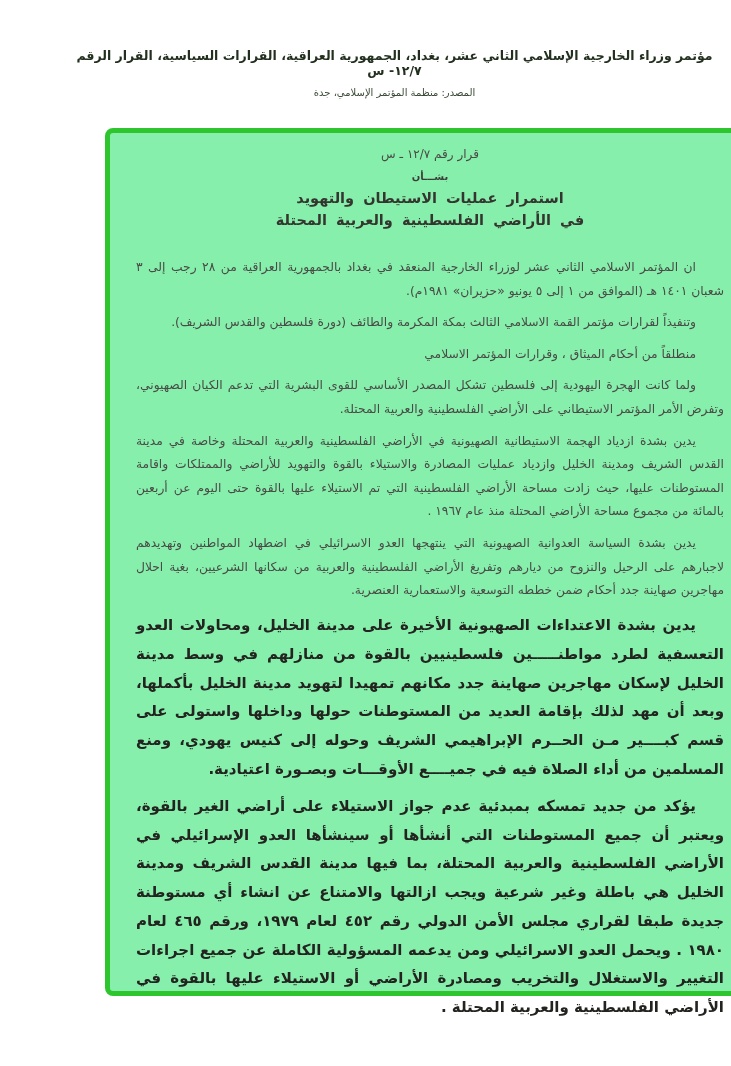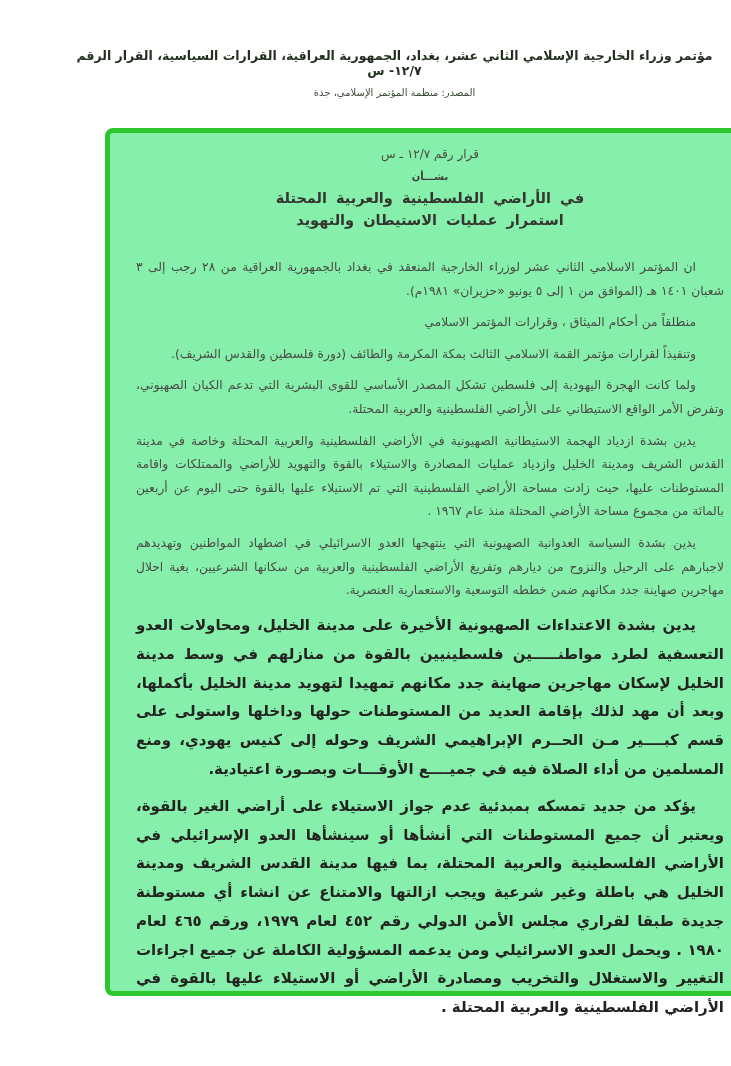--- a/index.html
+++ b/index.html
@@ -108,31 +108,31 @@
     <div class="line1">مؤتمر وزراء الخارجية الإسلامي الثاني عشر، بغداد، الجمهورية العراقية، القرارات السياسية، القرار الرقم ١٢/٧- س</div>
     <div class="line2">المصدر: منظمة المؤتمر الإسلامي، جدة</div>
   </div>
 
   <div class="doc-frame">
     <div class="doc-inner">
 
       <div class="doc-titles">
         <div class="res-number">قرار رقم ١٢/٧ ـ س</div>
         <div class="regarding">بشـــأن</div>
+        <div class="title-line">استمرار عمليات الاستيطان والتهويد</div>
         <div class="title-line">في الأراضي الفلسطينية والعربية المحتلة</div>
-        <div class="title-line">استمرار عمليات الاستيطان والتهويد</div>
       </div>
 
       <div class="doc-body">
         <p class="light">ان المؤتمر الاسلامي الثاني عشر لوزراء الخارجية المنعقد في بغداد بالجمهورية العراقية من ٢٨ رجب إلى ٣ شعبان ١٤٠١ هـ (الموافق من ١ إلى ٥ يونيو «حزيران» ١٩٨١م).</p>
+        <p class="light">وتنفيذاً لقرارات مؤتمر القمة الاسلامي الثالث بمكة المكرمة والطائف (دورة فلسطين والقدس الشريف).</p>
         <p class="light">منطلقاً من أحكام الميثاق ، وقرارات المؤتمر الاسلامي</p>
-        <p class="light">وتنفيذاً لقرارات مؤتمر القمة الاسلامي الثالث بمكة المكرمة والطائف (دورة فلسطين والقدس الشريف).</p>
-        <p class="light">ولما كانت الهجرة اليهودية إلى فلسطين تشكل المصدر الأساسي للقوى البشرية التي تدعم الكيان الصهيوني، وتفرض الأمر الواقع الاستيطاني على الأراضي الفلسطينية والعربية المحتلة.</p>
+        <p class="light">ولما كانت الهجرة اليهودية إلى فلسطين تشكل المصدر الأساسي للقوى البشرية التي تدعم الكيان الصهيوني، وتفرض الأمر المؤتمر الاستيطاني على الأراضي الفلسطينية والعربية المحتلة.</p>
         <p class="light">يدين بشدة ازدياد الهجمة الاستيطانية الصهيونية في الأراضي الفلسطينية والعربية المحتلة وخاصة في مدينة القدس الشريف ومدينة الخليل وازدياد عمليات المصادرة والاستيلاء بالقوة والتهويد للأراضي والممتلكات واقامة المستوطنات عليها، حيث زادت مساحة الأراضي الفلسطينية التي تم الاستيلاء عليها بالقوة حتى اليوم عن أربعين بالمائة من مجموع مساحة الأراضي المحتلة منذ عام ١٩٦٧ .</p>
-        <p class="light">يدين بشدة السياسة العدوانية الصهيونية التي ينتهجها العدو الاسرائيلي في اضطهاد المواطنين وتهديدهم لاجبارهم على الرحيل والنزوح من ديارهم وتفريغ الأراضي الفلسطينية والعربية من سكانها الشرعيين، بغية احلال مهاجرين صهاينة جدد مكانهم ضمن خططه التوسعية والاستعمارية العنصرية.</p>
+        <p class="light">يدين بشدة السياسة العدوانية الصهيونية التي ينتهجها العدو الاسرائيلي في اضطهاد المواطنين وتهديدهم لاجبارهم على الرحيل والنزوح من ديارهم وتفريغ الأراضي الفلسطينية والعربية من سكانها الشرعيين، بغية احلال مهاجرين صهاينة جدد أحكام ضمن خططه التوسعية والاستعمارية العنصرية.</p>
         <p class="dark">يدين بشدة الاعتداءات الصهيونية الأخيرة على مدينة الخليل، ومحاولات العدو التعسفية لطرد مواطنـــــين فلسطينيين بالقوة من منازلهم في وسط مدينة الخليل لإسكان مهاجرين صهاينة جدد مكانهم تمهيدا لتهويد مدينة الخليل بأكملها، وبعد أن مهد لذلك بإقامة العديد من المستوطنات حولها وداخلها واستولى على قسم كبــــير مـن الحــرم الإبراهيمي الشريف وحوله إلى كنيس يهودي، ومنع المسلمين من أداء الصلاة فيه في جميــــع الأوقـــات وبصـورة اعتيادية.</p>
         <p class="dark">يؤكد من جديد تمسكه بمبدئية عدم جواز الاستيلاء على أراضي الغير بالقوة، ويعتبر أن جميع المستوطنات التي أنشأها أو سينشأها العدو الإسرائيلي في الأراضي الفلسطينية والعربية المحتلة، بما فيها مدينة القدس الشريف ومدينة الخليل هي باطلة وغير شرعية ويجب ازالتها والامتناع عن انشاء أي مستوطنة جديدة طبقا لقراري مجلس الأمن الدولي رقم ٤٥٢ لعام ١٩٧٩، ورقم ٤٦٥ لعام ١٩٨٠ . ويحمل العدو الاسرائيلي ومن يدعمه المسؤولية الكاملة عن جميع اجراءات التغيير والاستغلال والتخريب ومصادرة الأراضي أو الاستيلاء عليها بالقوة في الأراضي الفلسطينية والعربية المحتلة .</p>
       </div>
 
     </div>
   </div>
 
 </div>
 
 </body></html>

